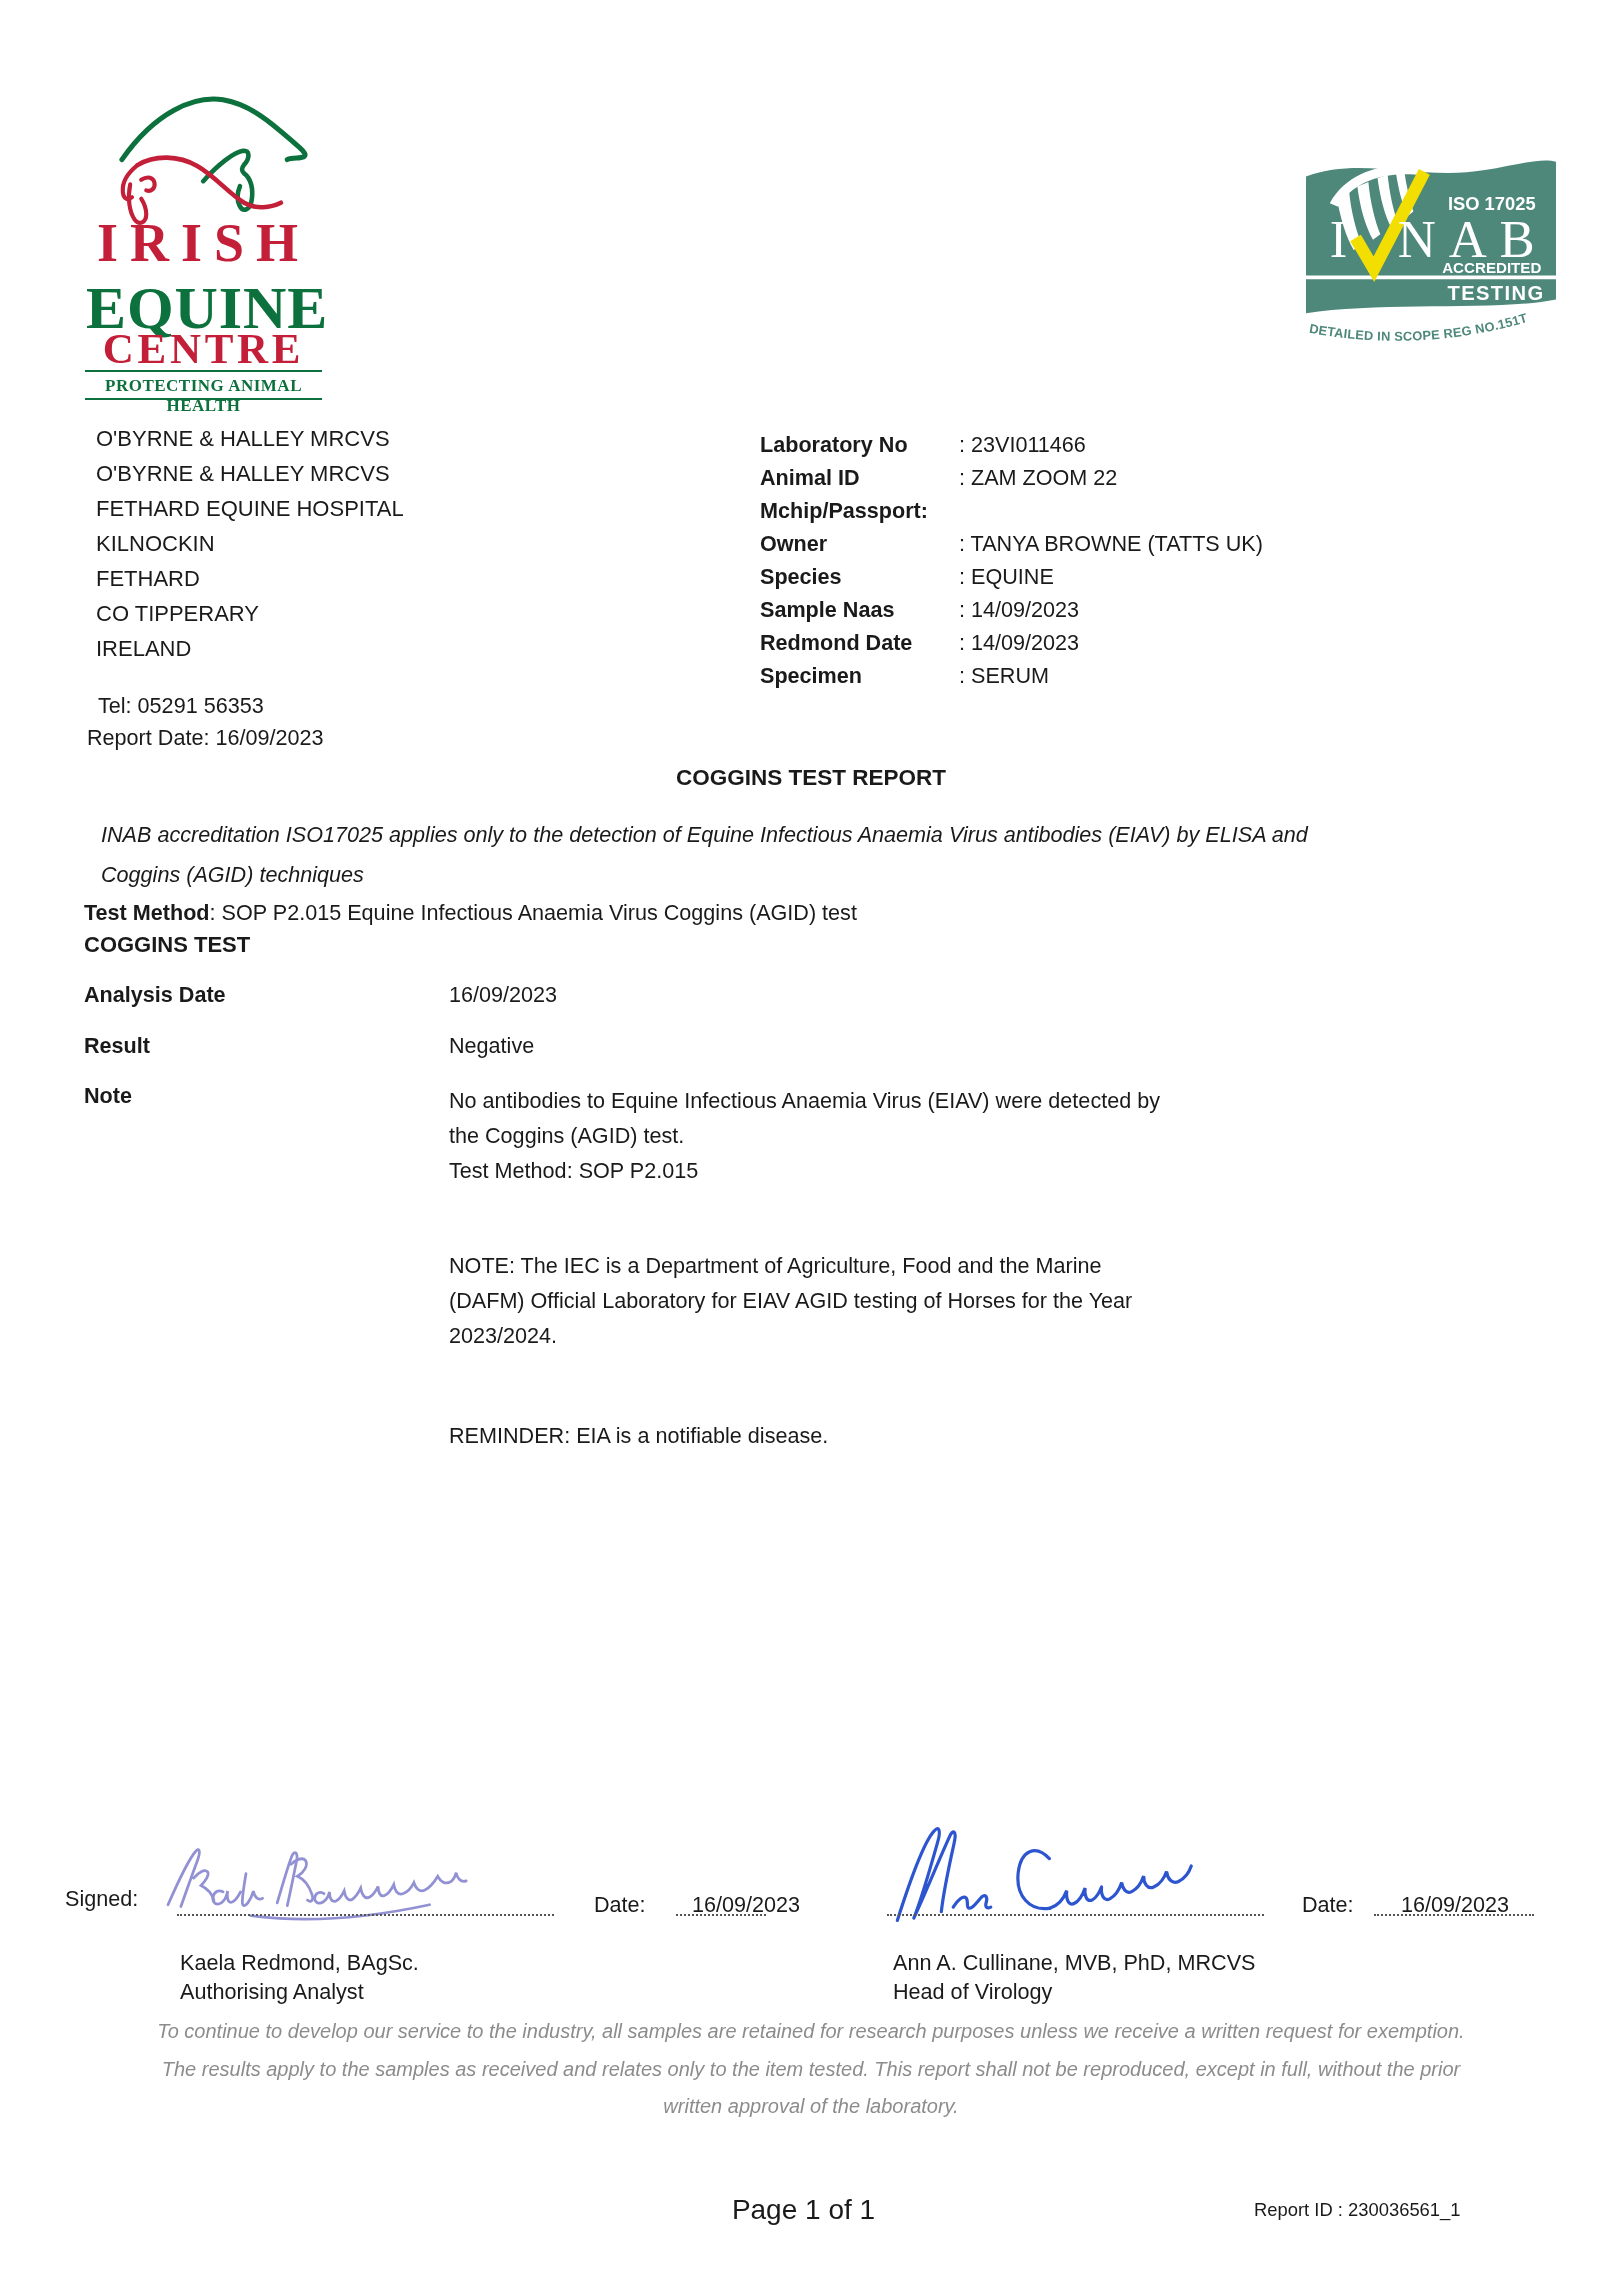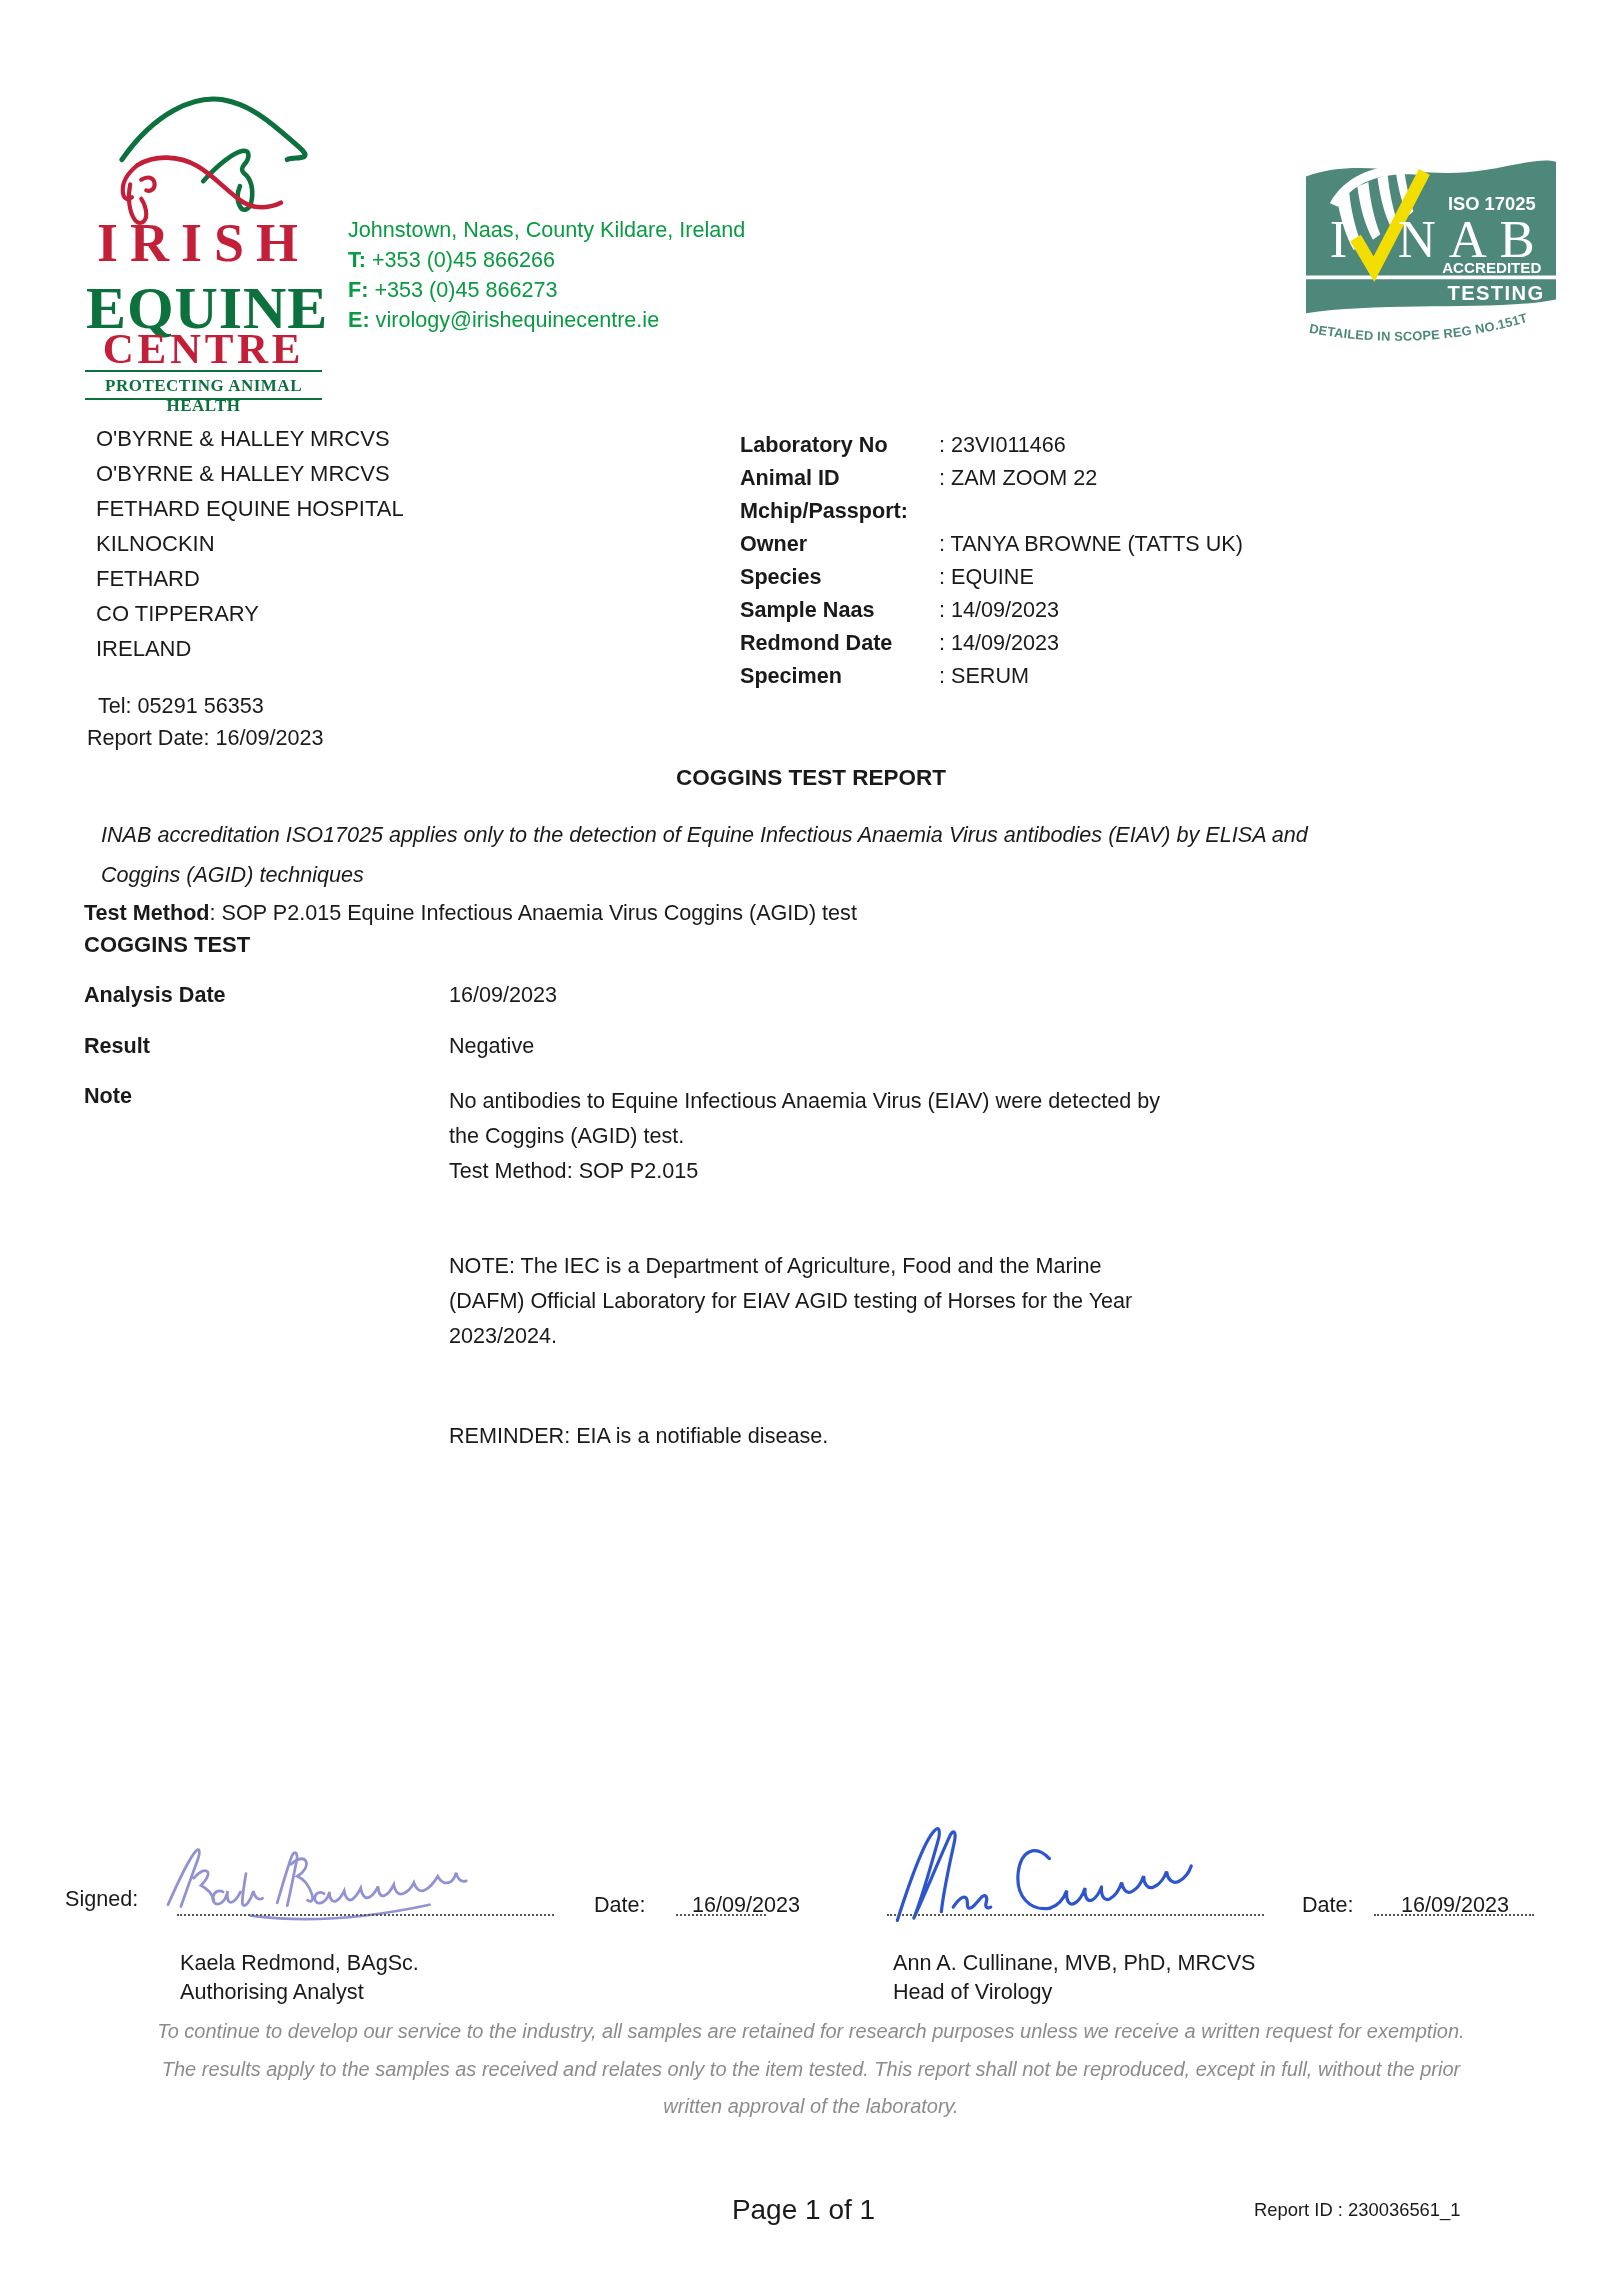--- a/index.html
+++ b/index.html
@@ -18,21 +18,21 @@
   .logo-rule{left:85px;width:237px;height:1.8px;background:#0c713c;}
 
   
   #contact{left:348px;top:215px;font-size:21.6px;line-height:30px;color:#089b41;}
 
   
   #recipient{left:96px;top:421px;font-size:22px;line-height:35px;}
 
   
   #lab{left:740px;top:432px;width:780px;font-size:21.6px;}
-  .lab-row{position:relative;height:33px;}
+  .lab-row{position:relative;height:33px;margin-left:20px;}
   .lab-label{font-weight:bold;}
   .lab-attached{font-weight:bold;}
   .lab-val{position:absolute;left:199px;top:0;font-weight:normal;}
 
   #tel{left:98px;top:693px;font-size:21.6px;}
   #report-date{left:87px;top:725px;font-size:21.6px;}
 
   #title{left:0;top:765px;width:1622px;text-align:center;font-size:22.5px;font-weight:bold;}
 
   #accreditation{left:101px;top:815px;font-size:21.6px;font-style:italic;line-height:40px;}
@@ -75,26 +75,20 @@
     </g>
   </svg>
 
   <div class="abs logo-word serif logo-red" style="top:212px;font-size:54px;letter-spacing:12px;">IRISH</div>
   <div class="abs logo-word serif logo-green" style="top:274px;font-size:60px;letter-spacing:0.9px;">EQUINE</div>
   <div class="abs logo-word serif logo-red" style="top:324px;font-size:43px;letter-spacing:3.7px;">CENTRE</div>
   <div class="abs logo-rule" style="top:370px;"></div>
   <div class="abs logo-word serif logo-green" style="top:376px;font-size:17px;letter-spacing:0.5px;">PROTECTING ANIMAL HEALTH</div>
   <div class="abs logo-rule" style="top:398px;"></div>
 
-  <div class="abs" id="contact">
-    <div>Johnstown, Naas, County Kildare, Ireland</div>
-    <div><span class="b">T:</span> <span>+353 (0)45 866266</span></div>
-    <div><span class="b">F:</span> <span>+353 (0)45 866273</span></div>
-    <div><span class="b">E:</span> <span>virology@irishequinecentre.ie</span></div>
-  </div>
 
   <svg class="abs" style="left:1306px;top:148px;" width="250" height="202" viewBox="0 0 545 440">
     <defs>
       <path id="scopePath" d="M 6,402 C 180,436 370,422 540,360"></path>
     </defs>
 
     <path d="M 0,62 C 120,16 250,72 390,48 C 460,36 515,20 545,30 L 545,278 L 0,278 Z" fill="#4e887a"></path>
 
     <path d="M 0,286 L 545,286 L 545,330 C 420,356 170,334 0,360 Z" fill="#4e887a"></path>
 

